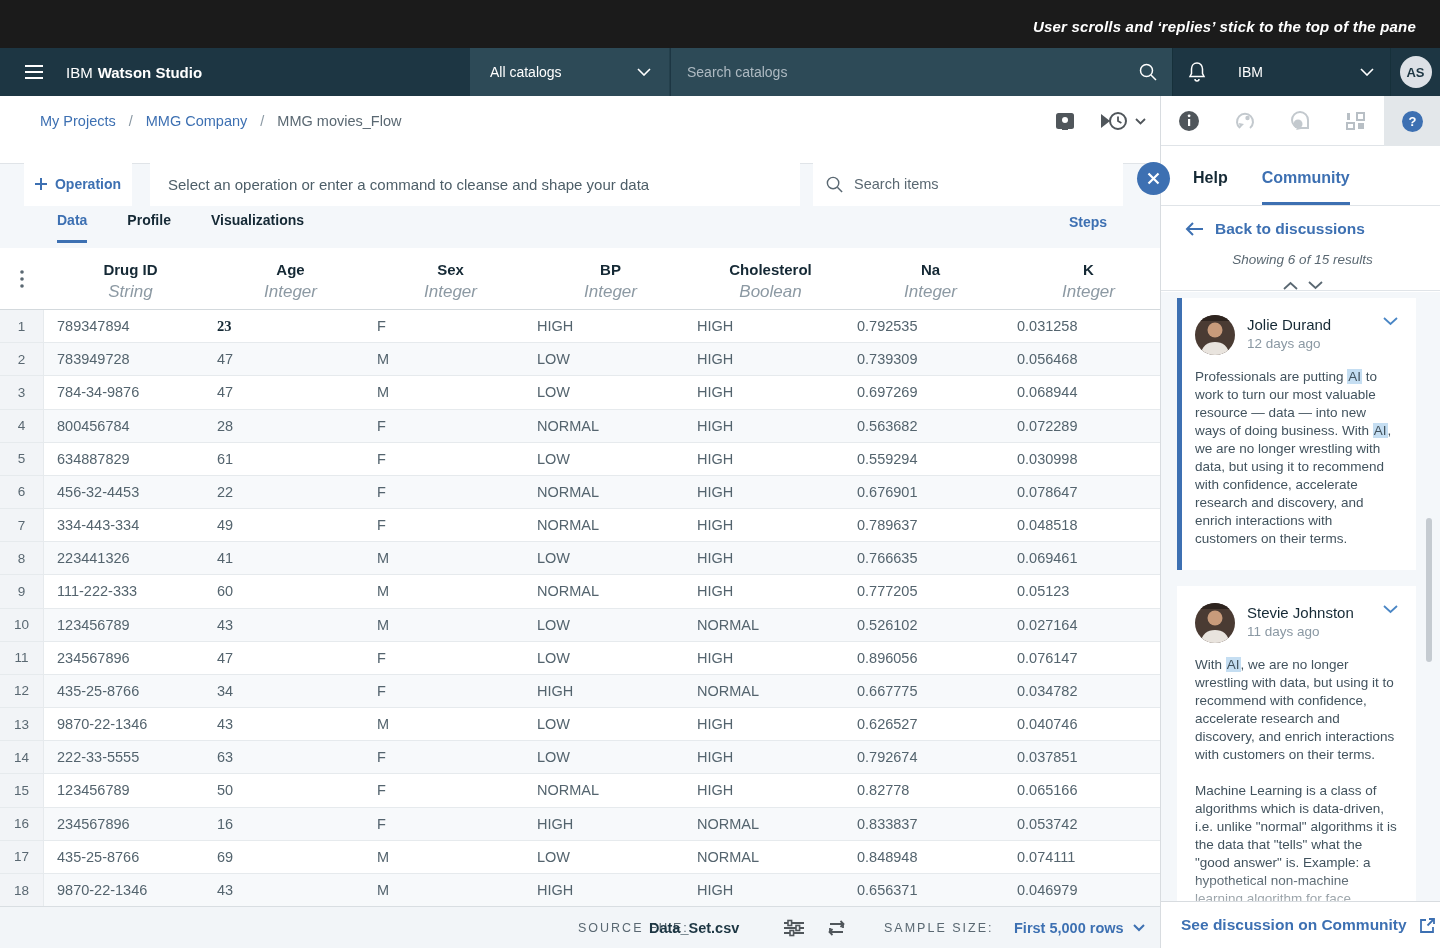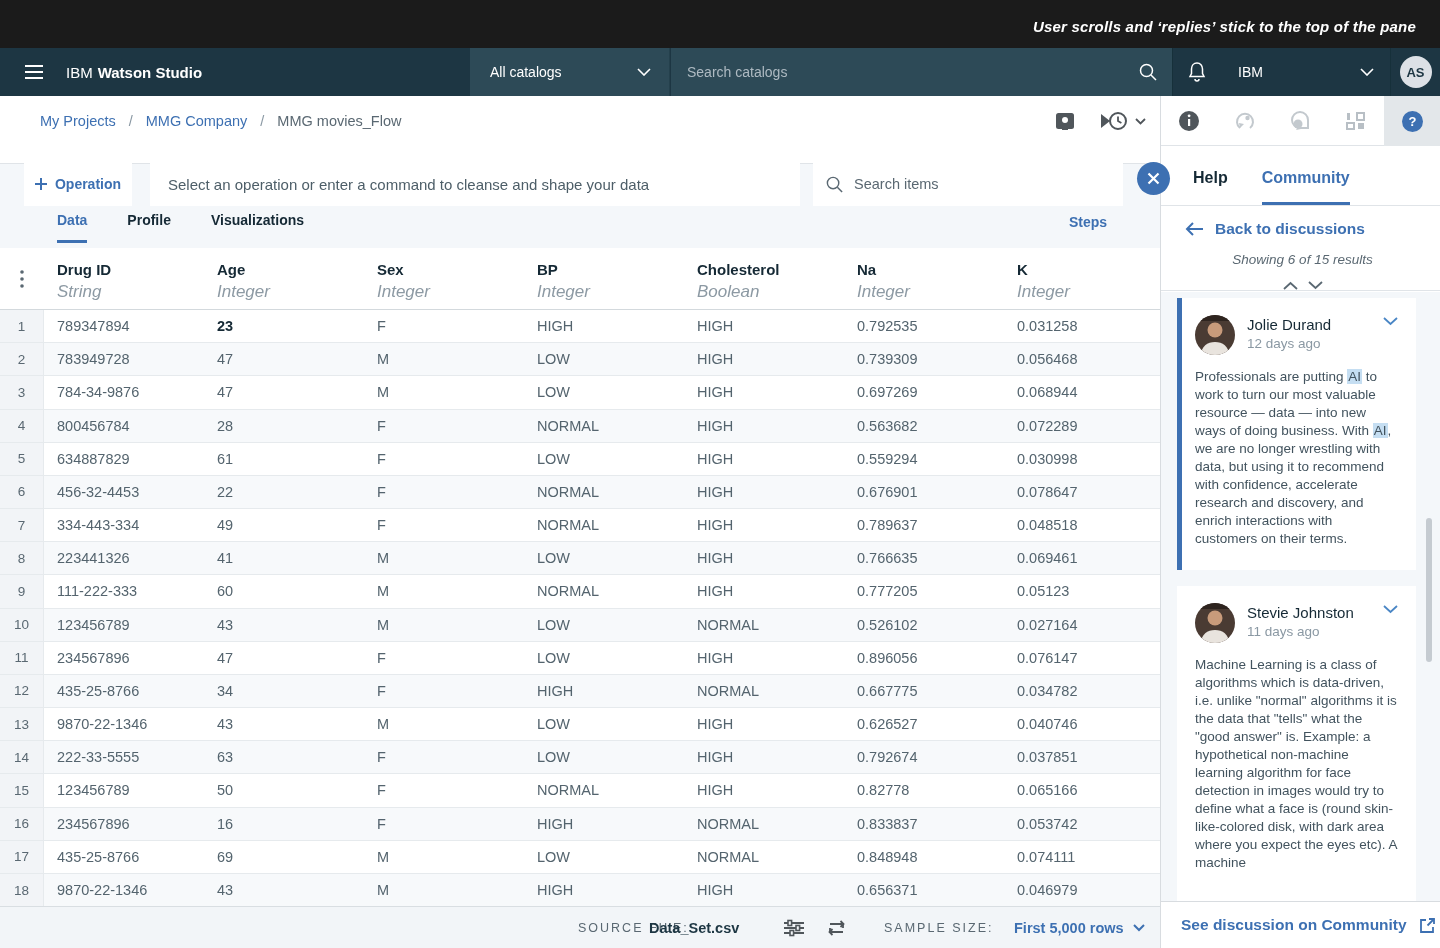--- a/index.html
+++ b/index.html
@@ -46,31 +46,31 @@
 
   
   .tabs-row { position:absolute; left:0; top:212px; width:1160px; height:36px; }
   .view-tabs { position:absolute; left:57px; top:0; display:flex; gap:40px; }
   .view-tab { font-size:14px; font-weight:bold; color:#152935; padding-bottom:12px; cursor:pointer; }
   .view-tab.active { color:#3d70b2; border-bottom:3px solid #3d70b2; }
   .steps-link { position:absolute; right:53px; top:2px; color:#3d70b2; font-size:14px; font-weight:bold; cursor:pointer; }
 
   
   .table-wrap { position:absolute; left:0; top:248px; width:1160px; height:659px; }
-  .t-grid-row { display:grid; grid-template-columns:44px 160px 160px 160px 160px 160px 160px 156px; }
+  .t-grid-row { display:grid; grid-template-columns:44px 160px 160px 160px 160px 160px 160px 156px;text-align:center; }
   .t-head { background:#fff; height:62px; border-bottom:1px solid #d3d9dd; }
   .gutter-head { display:flex; align-items:center; justify-content:center; background:#fff; }
   .col-head { padding:13px 0 0 13px; }
   .col-name { font-size:15px; font-weight:bold; color:#152935; }
   .col-type { font-size:17px; font-style:italic; color:#8c99a3; margin-top:4px; }
   .t-body { height:597px; display:flex; flex-direction:column; background:#fff; }
   .t-row { flex:1; border-bottom:1px solid #e6eaed; background:#fff; }
   .t-row.even { background:#f7f9fb; }
   .t-row .cell { display:flex; align-items:center; padding-left:13px; font-size:14.5px; color:#54646e; }
-  .t-row .cell.emph { color:#152935; font-weight:bold; }
+  .t-row .cell.emph { color:#152935; font-weight:bold;font-family:Liberation Serif, serif; }
   .t-row .rownum { display:flex; align-items:center; justify-content:center; background:#f2f4f7; border-right:1px solid #e6eaed; font-size:13.5px; color:#5a6872; padding-left:0; }
 
   
   .footer-bar { position:absolute; left:0; top:906px; width:1160px; height:42px; background:#f2f5f8; border-top:1px solid #d9dee2; }
   .fb { position:absolute; top:0; height:41px; display:flex; align-items:center; }
   .fb-label { font-size:12.5px; letter-spacing:2px; color:#5a6872; }
   .fb-file { font-size:14.5px; font-weight:bold; color:#1d3643; }
   .fb-sample { font-size:14.5px; font-weight:bold; color:#3d70b2; cursor:pointer; display:flex; align-items:center; gap:9px; }
 
   
@@ -566,20 +566,21 @@
             <div class="card-name">Stevie Johnston</div>
             <div class="card-time">11 days ago</div>
           </div>
           <div class="card-chev">
             <svg width="15" height="9" viewBox="0 0 15 9">
               <path d="M1 1l6.5 6L14 1" fill="none" stroke="#4a86c5" stroke-width="1.8"></path>
             </svg>
           </div>
         </div>
         <div class="card-body">
+          <p>With <span class="hl">AI</span>, we are no longer wrestling with data, but using it to recommend with confidence, accelerate research and discovery, and enrich interactions with customers on their terms.</p>
           <p>Machine Learning is a class of algorithms which is data-driven, i.e. unlike "normal" algorithms it is the data that "tells" what the "good answer" is. Example: a hypothetical non-machine learning algorithm for face detection in images would try to define what a face is (round skin-like-colored disk, with dark area where you expect the eyes etc). A machine</p>
         </div>
       </div>
     </div>
 
   <div class="panel-scrollbar"></div>
 
   <div class="panel-footer">
     <span class="link">See discussion on Community</span>
     <svg width="17" height="17" viewBox="0 0 17 17">

